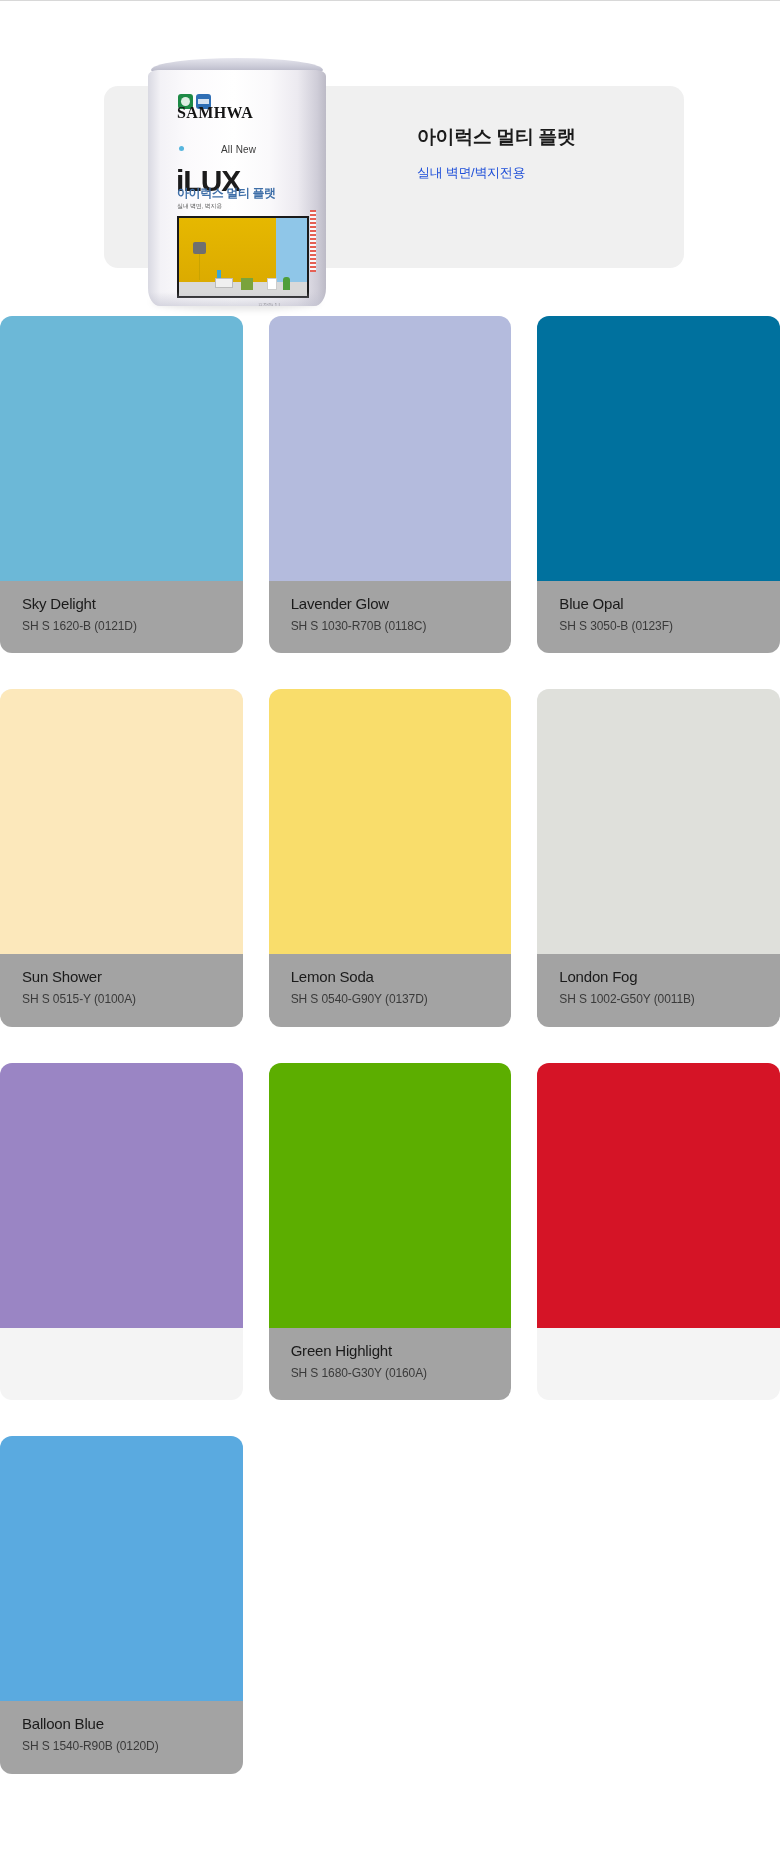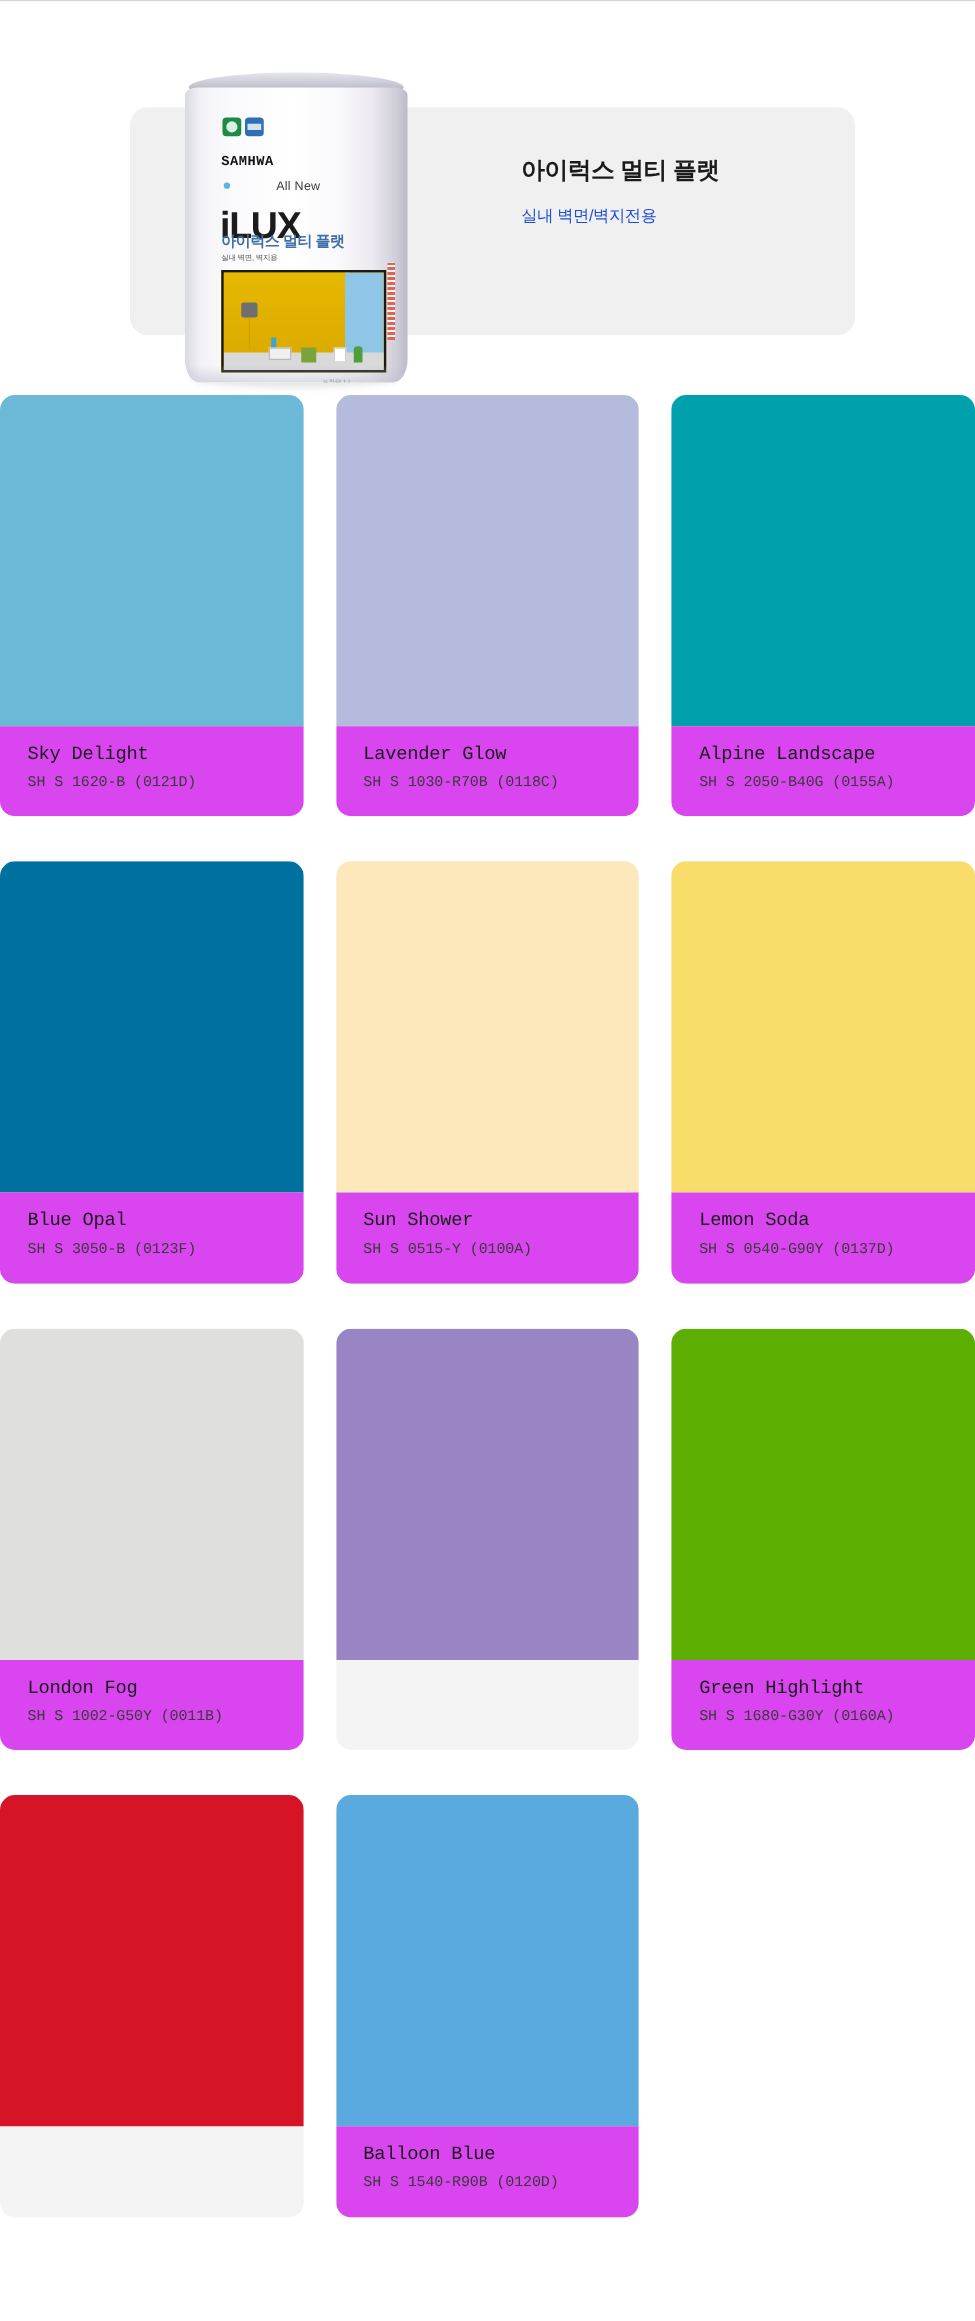--- a/index.html
+++ b/index.html
@@ -113,24 +113,24 @@
   .badge-blue {
     width: 15px; height: 15px; border-radius: 3px;
     background: #2f6fb5;
     position: relative;
   }
   .badge-blue::before {
     content:""; position:absolute; left:2px; top:5px;
     width:11px; height:5px; background:#ffffff; opacity:.8;
   }
   .can-brand {
-    position: absolute; left: 29px; top: 54px;
-    font-size: 11px; font-weight: 800; letter-spacing: 0.4px;
+    position: absolute; left: 29px; top: 34px;
+    font-size: 16px; font-weight: 800; letter-spacing: 0.4px;
     color: #141414;
-    font-family: Liberation Mono, monospace;
+    font-family: Liberation Serif, serif;
   }
   .can-allnew {
     position: absolute; left: 73px; top: 74px;
     font-size: 10px; color: #3a3a3a; letter-spacing: .2px;
   }
   .can-dot {
     position: absolute; left: 31px; top: 76px;
     width: 5px; height: 5px; border-radius: 50%;
     background: #57b6de;
   }
@@ -223,22 +223,21 @@
     overflow: hidden;
     background: #f4f4f4;
     box-shadow: 0 0 0 0 transparent;
   }
   .card-color {
     width: 100%;
     height: 265px;
   }
   .card-info {
     padding: 14px 22px 20px 22px;
-    background: #d946ef;
-    font-family: Liberation Mono, monospace;
+    background: #a3a3a3;
   }
   .card-name {
     font-size: 15px;
     color: #1a1a1a;
     font-weight: 500;
     margin: 0 0 6px 0;
     line-height: 1.2;
     letter-spacing: -0.2px;
   }
   .card-code {
@@ -305,27 +304,20 @@
         </div>
       </div>
       <div class="card">
         <div class="card-color" style="background: rgb(180, 187, 221);"></div>
         <div class="card-info">
           <p class="card-name">Lavender Glow</p>
           <p class="card-code">SH S 1030-R70B (0118C)</p>
         </div>
       </div>
       <div class="card">
-        <div class="card-color" style="background: rgb(0, 160, 172);"></div>
-        <div class="card-info">
-          <p class="card-name">Alpine Landscape</p>
-          <p class="card-code">SH S 2050-B40G (0155A)</p>
-        </div>
-      </div>
-      <div class="card">
         <div class="card-color" style="background: rgb(0, 113, 158);"></div>
         <div class="card-info">
           <p class="card-name">Blue Opal</p>
           <p class="card-code">SH S 3050-B (0123F)</p>
         </div>
       </div>
       <div class="card">
         <div class="card-color" style="background: rgb(252, 232, 187);"></div>
         <div class="card-info">
           <p class="card-name">Sun Shower</p>

